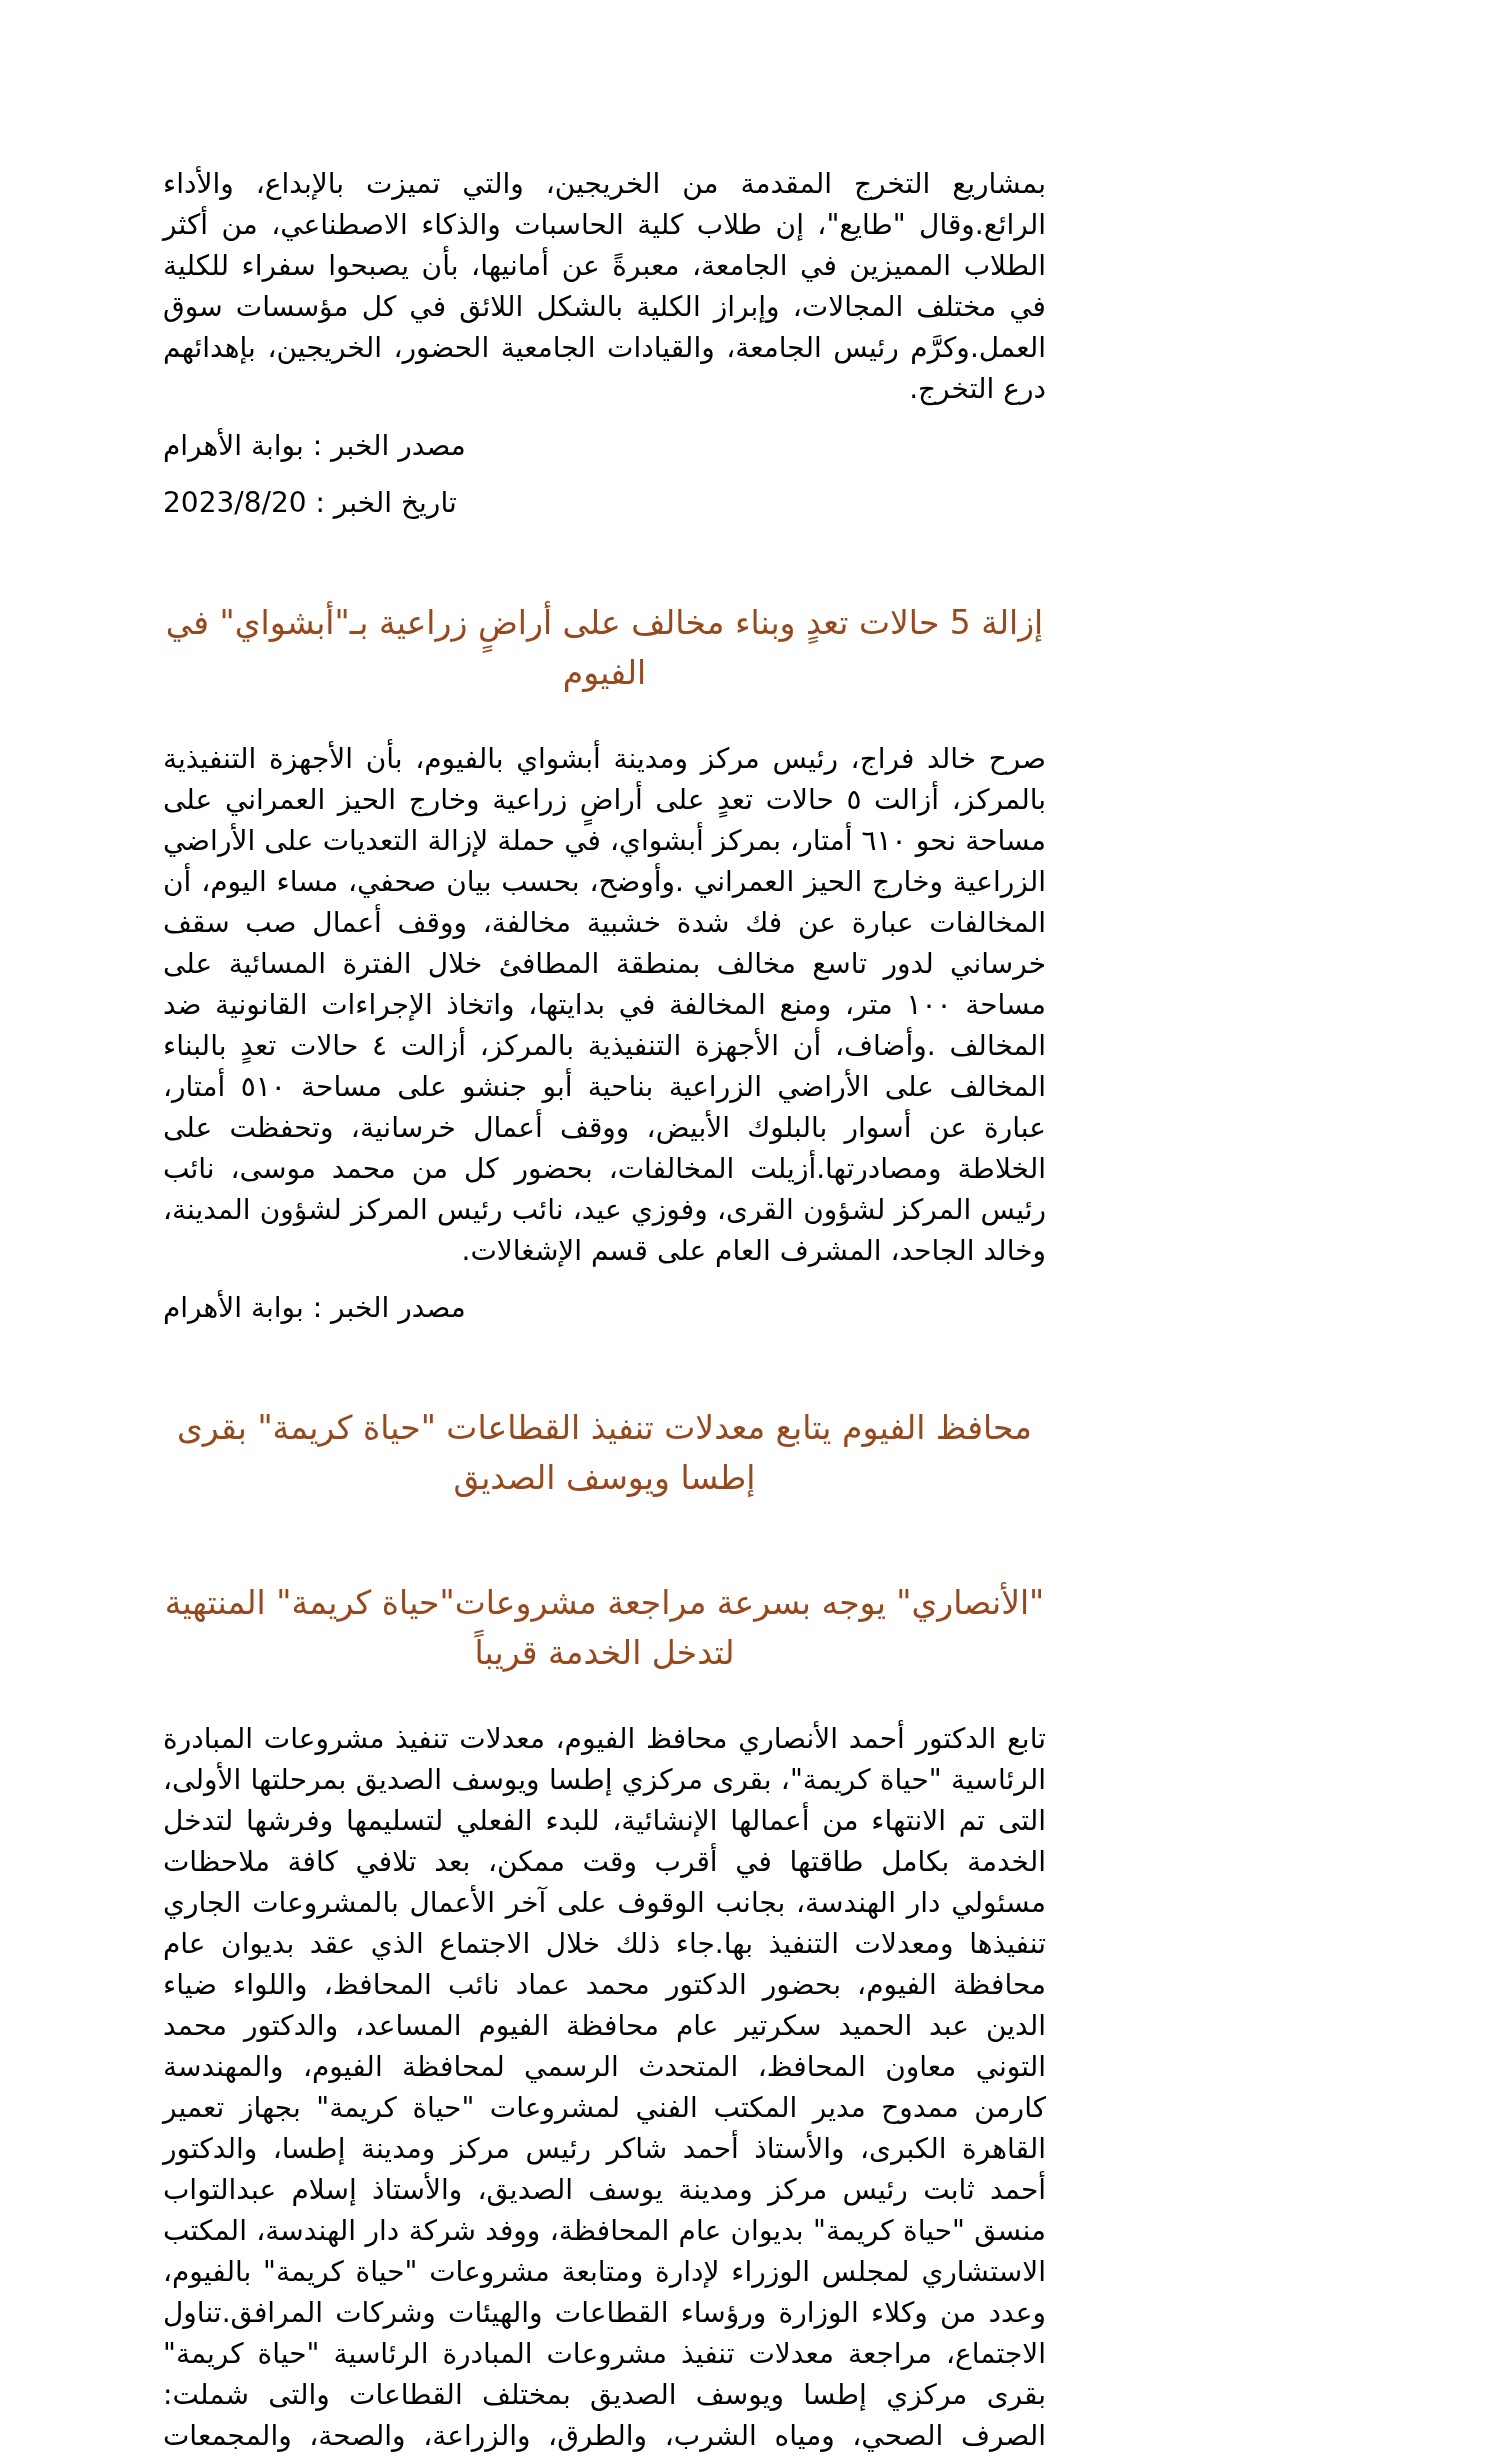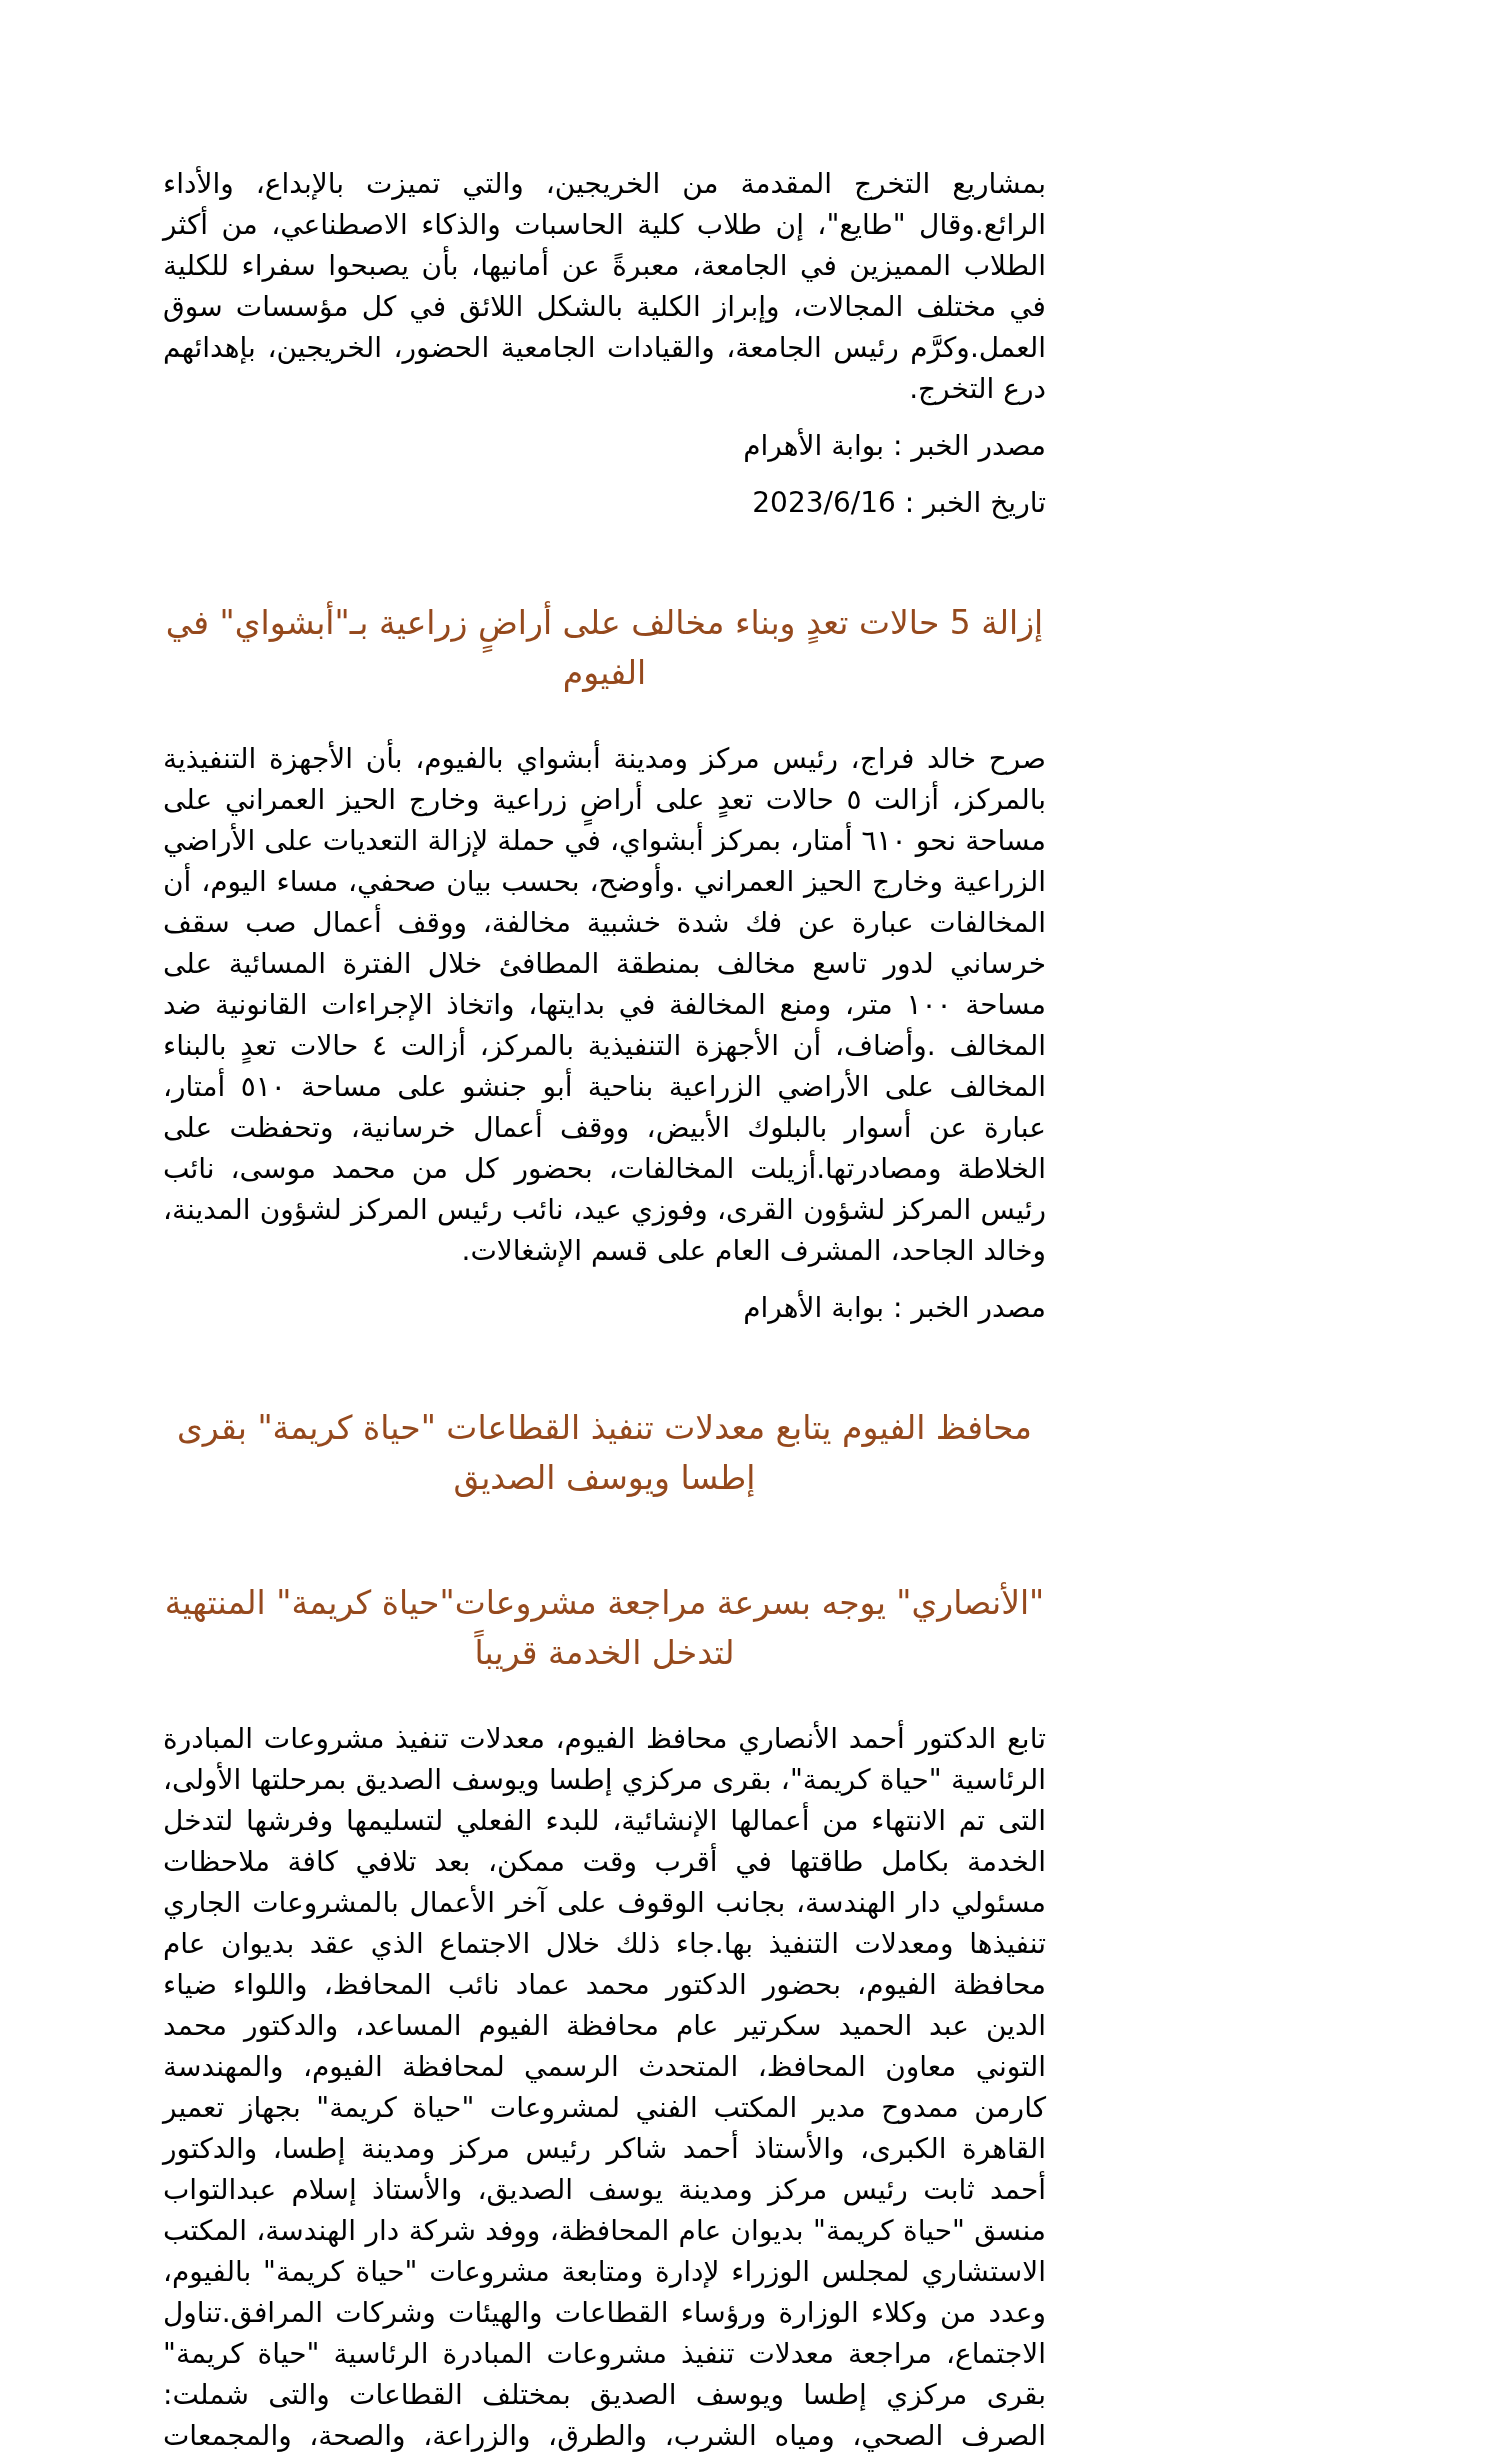--- a/index.html
+++ b/index.html
@@ -23,40 +23,40 @@
   }
   .para {
     font-size: 28px;
     line-height: 41px;
     text-align: justify;
     margin: 0 0 16px 0;
   }
   .meta {
     font-size: 28px;
     line-height: 41px;
-    text-align: right;
+    text-align: left;
     margin: 0 0 16px 0;
   }
   .title {
     color: var(--heading-color, #95491D);
     font-size: 33px;
     font-weight: normal;
     line-height: 50px;
     text-align: center;
     margin: 75px 0 40px 0;
   }
 </style>
 </head>
 <body style="background: rgb(255, 255, 255);">
 
 <div class="doc" style="color: rgb(0, 0, 0);">
 
   <p class="para">بمشاريع التخرج المقدمة من الخريجين، والتي تميزت بالإبداع، والأداء الرائع.وقال "طايع"، إن طلاب كلية الحاسبات والذكاء الاصطناعي، من أكثر الطلاب المميزين في الجامعة، معبرةً عن أمانيها، بأن يصبحوا سفراء للكلية في مختلف المجالات، وإبراز الكلية بالشكل اللائق في كل مؤسسات سوق العمل.وكرَّم رئيس الجامعة، والقيادات الجامعية الحضور، الخريجين، بإهدائهم درع التخرج.</p>
   <p class="meta">مصدر الخبر : بوابة الأهرام</p>
-  <p class="meta">تاريخ الخبر : 2023/6/16</p>
+  <p class="meta">تاريخ الخبر : 2023/8/20</p>
 
   <h2 class="title">إزالة 5 حالات تعدٍ وبناء مخالف على أراضٍ زراعية بـ"أبشواي" في الفيوم</h2>
   <p class="para">صرح خالد فراج، رئيس مركز ومدينة أبشواي بالفيوم، بأن الأجهزة التنفيذية بالمركز، أزالت ٥ حالات تعدٍ على أراضٍ زراعية وخارج الحيز العمراني على مساحة نحو ٦١٠ أمتار، بمركز أبشواي، في حملة لإزالة التعديات على الأراضي الزراعية وخارج الحيز العمراني .وأوضح، بحسب بيان صحفي، مساء اليوم، أن المخالفات عبارة عن فك شدة خشبية مخالفة، ووقف أعمال صب سقف خرساني لدور تاسع مخالف بمنطقة المطافئ خلال الفترة المسائية على مساحة ١٠٠ متر، ومنع المخالفة في بدايتها، واتخاذ الإجراءات القانونية ضد المخالف .وأضاف، أن الأجهزة التنفيذية بالمركز، أزالت ٤ حالات تعدٍ بالبناء المخالف على الأراضي الزراعية بناحية أبو جنشو على مساحة ٥١٠ أمتار، عبارة عن أسوار بالبلوك الأبيض، ووقف أعمال خرسانية، وتحفظت على الخلاطة ومصادرتها.أزيلت المخالفات، بحضور كل من محمد موسى، نائب رئيس المركز لشؤون القرى، وفوزي عيد، نائب رئيس المركز لشؤون المدينة، وخالد الجاحد، المشرف العام على قسم الإشغالات.</p>
   <p class="meta">مصدر الخبر : بوابة الأهرام</p>
 
   <h2 class="title">محافظ الفيوم يتابع معدلات تنفيذ القطاعات "حياة كريمة" بقرى إطسا ويوسف الصديق</h2>
   <h2 class="title">"الأنصاري" يوجه بسرعة مراجعة مشروعات"حياة كريمة" المنتهية لتدخل الخدمة قريباً</h2>
   <p class="para">تابع الدكتور أحمد الأنصاري محافظ الفيوم، معدلات تنفيذ مشروعات المبادرة الرئاسية "حياة كريمة"، بقرى مركزي إطسا ويوسف الصديق بمرحلتها الأولى، التى تم الانتهاء من أعمالها الإنشائية، للبدء الفعلي لتسليمها وفرشها لتدخل الخدمة بكامل طاقتها في أقرب وقت ممكن، بعد تلافي كافة ملاحظات مسئولي دار الهندسة، بجانب الوقوف على آخر الأعمال بالمشروعات الجاري تنفيذها ومعدلات التنفيذ بها.جاء ذلك خلال الاجتماع الذي عقد بديوان عام محافظة الفيوم، بحضور الدكتور محمد عماد نائب المحافظ، واللواء ضياء الدين عبد الحميد سكرتير عام محافظة الفيوم المساعد، والدكتور محمد التوني معاون المحافظ، المتحدث الرسمي لمحافظة الفيوم، والمهندسة كارمن ممدوح مدير المكتب الفني لمشروعات "حياة كريمة" بجهاز تعمير القاهرة الكبرى، والأستاذ أحمد شاكر رئيس مركز ومدينة إطسا، والدكتور أحمد ثابت رئيس مركز ومدينة يوسف الصديق، والأستاذ إسلام عبدالتواب منسق "حياة كريمة" بديوان عام المحافظة، ووفد شركة دار الهندسة، المكتب الاستشاري لمجلس الوزراء لإدارة ومتابعة مشروعات "حياة كريمة" بالفيوم، وعدد من وكلاء الوزارة ورؤساء القطاعات والهيئات وشركات المرافق.تناول الاجتماع، مراجعة معدلات تنفيذ مشروعات المبادرة الرئاسية "حياة كريمة" بقرى مركزي إطسا ويوسف الصديق بمختلف القطاعات والتى شملت: الصرف الصحي، ومياه الشرب، والطرق، والزراعة، والصحة، والمجمعات الخدمية، ومراكز الشباب، والاتصالات، والغاز الطبيعي، ونقاط الإسعاف، والوحدات الصحية، والري، والطرق، ومناقشة آليات تسليم المشروعات التى تم الانتهاء من أعمالها بنسبة 100%، للبدء في فرشها لتدخل الخدمة بكامل طاقتها قريباً، بعد تلافي كافة ملاحظات مسئولي دار الهندسة عليها من قبل الشركات المنفذة.أكد محافظ الفيوم، خلال الاجتماع بسرعة التنسيق بين فريق عمل من مهندسي جهاز تعمير القاهرة الكبرى، ودار الهندسة، ومسئولي مجلسي إطسا ويوسف الصديق، وممثلي القطاعات، لمراجعة الملاحظات النهائية لمختلف مشروعات "حياة كريمة" التى تم الانتهاء من أعمالها الإنشائية بنسبة 100%، استعداداً لفرشها لتدخل الخدمة بكامل طاقتها في أقرب وقت</p>
 
 </div>

